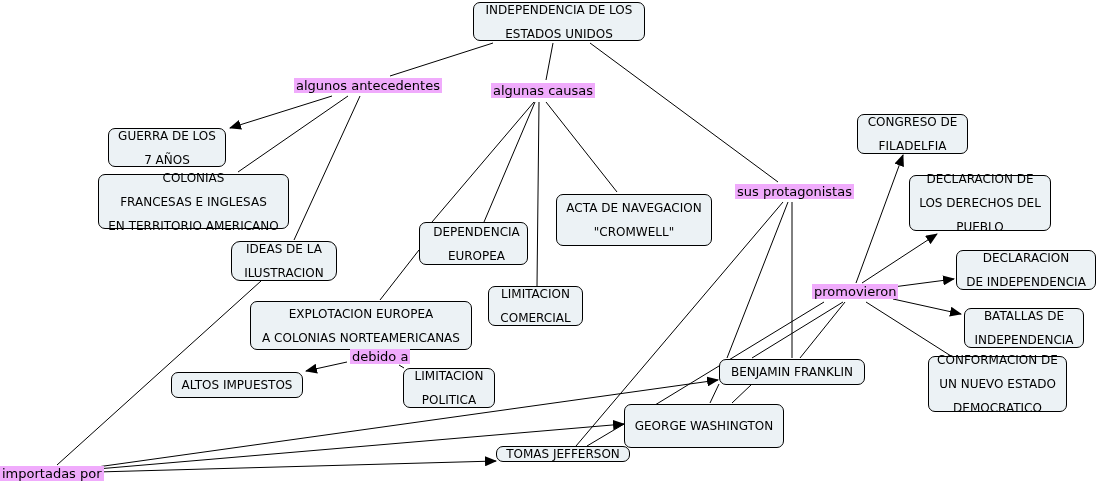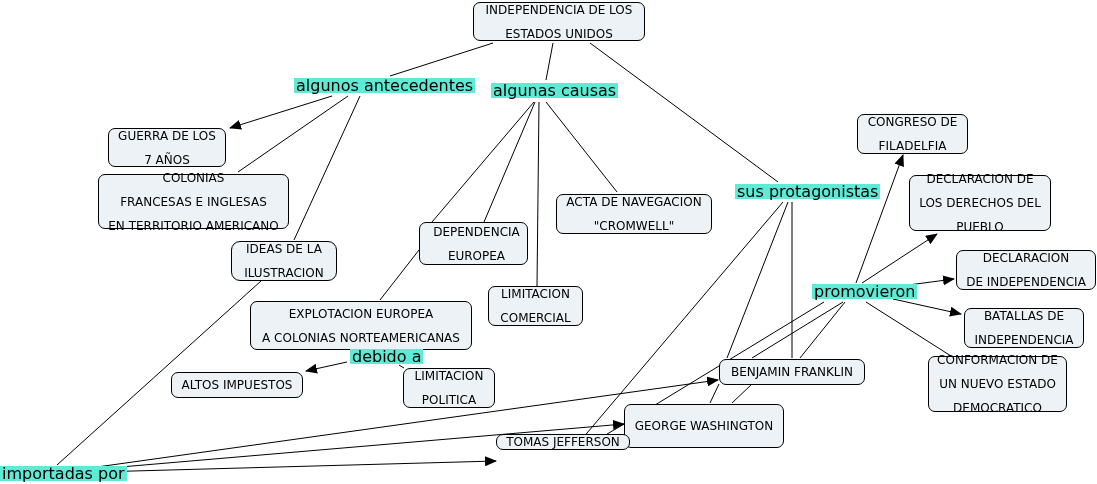--- a/index.html
+++ b/index.html
@@ -8,22 +8,22 @@
   #map { position: absolute; left: 0; top: 0; width: 1097px; height: 484px; }
   #map line { stroke: #000; stroke-width: 1; }
   .node {
     position: absolute; box-sizing: border-box;
     background: #ecf2f5; border: 1px solid #000; border-radius: 7px;
     font-size: 12px; line-height: 24px; color: #000; text-align: center;
     display: flex; align-items: center; justify-content: center;
     white-space: pre-line; padding: 2px 6px;
   }
   .link {
-    position: absolute; font-size: 16px; line-height: 15px; color: #000;
-    background: #5eead4; white-space: nowrap; padding: 0 2px;
+    position: absolute; font-size: 13px; line-height: 15px; color: #000;
+    background: #f0abfc; white-space: nowrap; padding: 0 2px;
   }
 </style>
 </head>
 <body>
 
 <svg id="map" xmlns="http://www.w3.org/2000/svg" width="1097" height="484">
   <defs>
     <marker id="arrow" markerWidth="12" markerHeight="10" refX="11" refY="5" orient="auto" markerUnits="userSpaceOnUse">
       <path d="M0,0 L12,5 L0,10 z" fill="#000"></path>
     </marker>
@@ -80,39 +80,39 @@
 FRANCESAS E INGLESAS
 EN TERRITORIO AMERICANO</div>
 <div class="node" style="left:231px;top:241px;width:106px;height:40px;border-radius:9px;">IDEAS DE LA
 ILUSTRACION</div>
 <div class="node" style="left:419px;top:222px;width:109px;height:43px;padding-left:12px;">DEPENDENCIA
 EUROPEA</div>
 <div class="node" style="left:250px;top:301px;width:222px;height:49px;">EXPLOTACION EUROPEA
 A COLONIAS NORTEAMERICANAS</div>
 <div class="node" style="left:488px;top:286px;width:95px;height:40px;">LIMITACION
 COMERCIAL</div>
-<div class="node" style="left:556px;top:194px;width:156px;height:40px;">ACTA DE NAVEGACION
+<div class="node" style="left:556px;top:194px;width:156px;height:52px;">ACTA DE NAVEGACION
 "CROMWELL"</div>
 <div class="node" style="left:171px;top:372px;width:132px;height:26px;">ALTOS IMPUESTOS</div>
 <div class="node" style="left:403px;top:368px;width:92px;height:40px;">LIMITACION
 POLITICA</div>
 <div class="node" style="left:857px;top:114px;width:111px;height:40px;">CONGRESO DE
 FILADELFIA</div>
 <div class="node" style="left:909px;top:175px;width:142px;height:56px;">DECLARACION DE
 LOS DERECHOS DEL
 PUEBLO</div>
 <div class="node" style="left:956px;top:250px;width:140px;height:40px;">DECLARACION
 DE INDEPENDENCIA</div>
 <div class="node" style="left:964px;top:308px;width:120px;height:40px;">BATALLAS DE
 INDEPENDENCIA</div>
 <div class="node" style="left:928px;top:356px;width:139px;height:56px;">CONFORMACION DE
 UN NUEVO ESTADO
 DEMOCRATICO</div>
 <div class="node" style="left:719px;top:359px;width:146px;height:26px;">BENJAMIN FRANKLIN</div>
 <div class="node" style="left:624px;top:404px;width:160px;height:44px;border-radius:7px;">GEORGE WASHINGTON</div>
-<div class="node" style="left:496px;top:434px;width:134px;height:16px;">TOMAS JEFFERSON</div>
+<div class="node" style="left:496px;top:446px;width:134px;height:16px;">TOMAS JEFFERSON</div>
 
 <div class="link" style="left:294px;top:78px;">algunos antecedentes</div>
 <div class="link" style="left:491px;top:83px;">algunas causas</div>
 <div class="link" style="left:735px;top:184px;">sus protagonistas</div>
 <div class="link" style="left:812px;top:284px;">promovieron</div>
 <div class="link" style="left:350px;top:349px;">debido a</div>
 <div class="link" style="left:0px;top:466px;">importadas por</div>
 
 </body></html>

